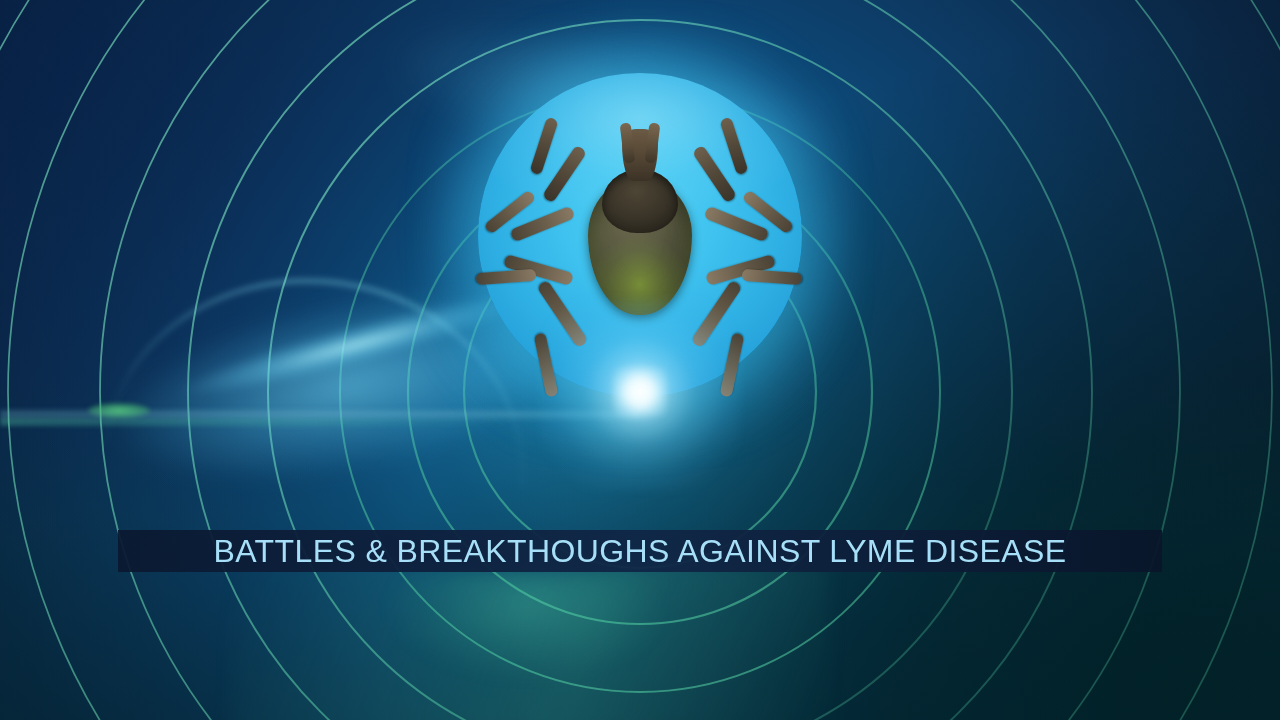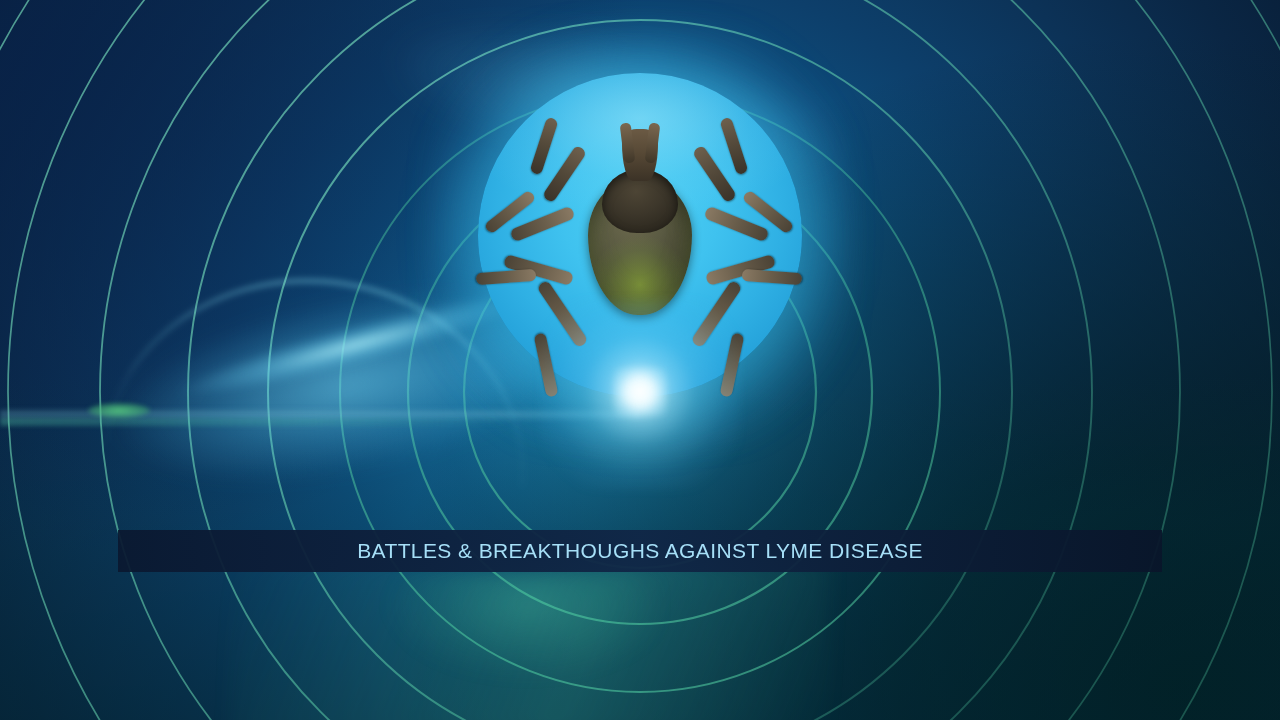--- a/index.html
+++ b/index.html
@@ -293,21 +293,21 @@
       rgba(16,38,70,0.95) 50%,
       rgba(12,28,54,0.95) 78%,
       rgba(9,21,42,0.93) 100%);
     display: flex;
     align-items: center;
     justify-content: center;
   }
   #subtitle-text {
     font-family: "Liberation Sans", sans-serif;
     font-weight: normal;
-    font-size: 21px;
+    font-size: 32px;
     letter-spacing: 0.4px;
     color: #a6dff7;
     white-space: nowrap;
     transform: scaleX(1.0);
   }
 </style>
 </head>
 <body>
 
 <div id="stage">

